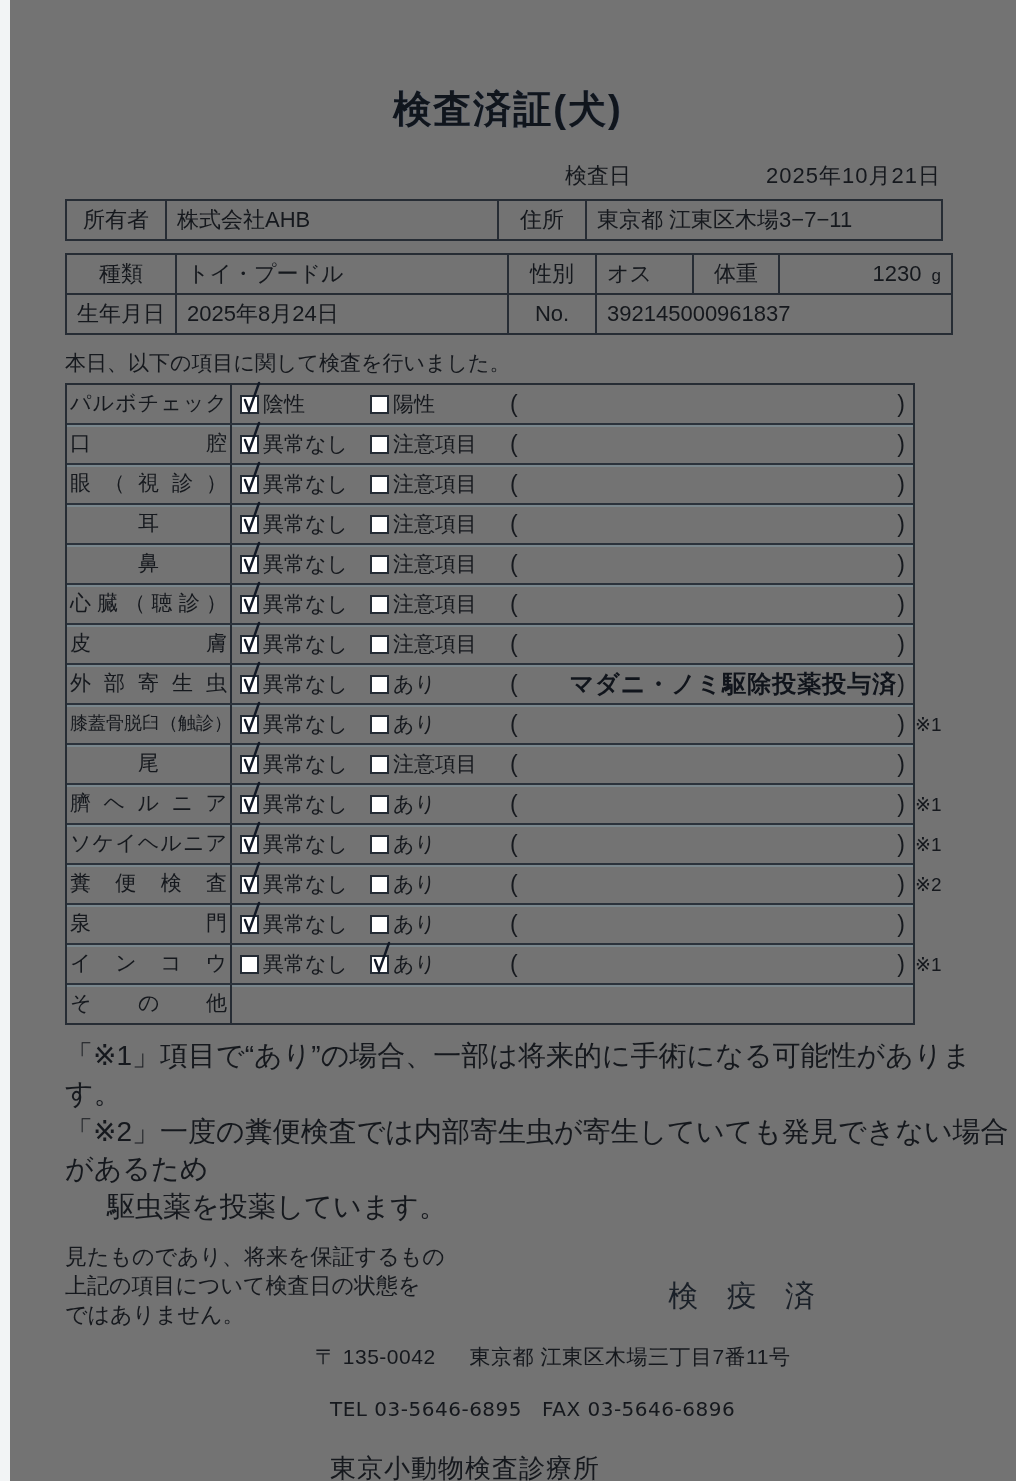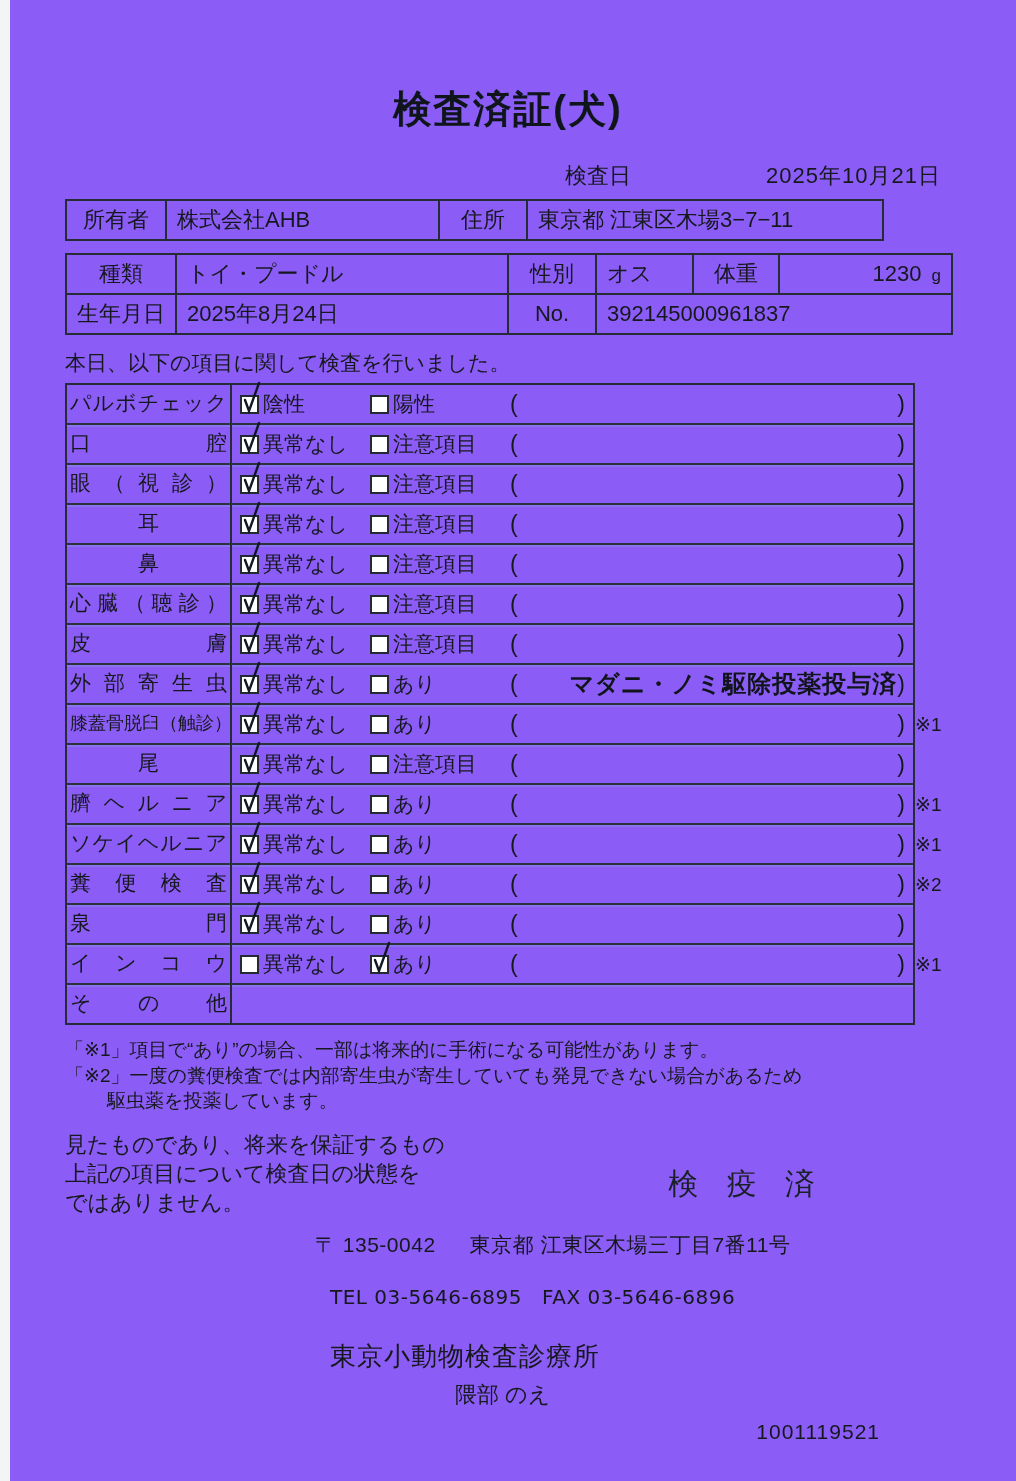--- a/index.html
+++ b/index.html
@@ -1,17 +1,17 @@
 <!DOCTYPE html>
 <html><head>
 <meta charset="utf-8">
 <style>
   html,body{margin:0;padding:0;background:#e8e8e8;}
   .page{
-    width:1016px;height:1481px;background:#8b5cf6;position:relative;
+    width:1016px;height:1481px;background:#737373;position:relative;
     font-family:"Liberation Sans","DejaVu Sans",sans-serif;color:#15181d;
     box-sizing:border-box;overflow:hidden;
   }
   .page::before{content:"";position:absolute;left:0;top:0;bottom:0;width:10px;background:#f2f4f5;}
 
   .title{
     text-align:center;padding-top:84px;font-size:38px;font-weight:700;
     letter-spacing:2px;color:#10151c;text-shadow:0.5px 0 0 rgba(30,60,120,.35);
   }
 
@@ -70,21 +70,21 @@
   .pc{margin-left:auto;margin-right:8px;}
   .remark{
     flex:1;text-align:right;font-size:24px;font-weight:700;letter-spacing:1px;
     white-space:nowrap;color:#10141b;
   }
   .fnote{
     position:absolute;right:-40px;top:50%;transform:translateY(-50%);
     font-size:19px;width:38px;color:#15181d;
   }
 
-  .notes{margin:12px 0 0 65px;font-size:19px;line-height:1.35;}
+  .notes{margin:12px 0 0 65px;font-size:28px;line-height:1.35;}
   .notes .n2b{padding-left:42px;}
 
   .bottom{
     margin:16px 0 0 65px;width:876px;display:flex;align-items:center;position:relative;
   }
   .disclaimer{font-size:22px;line-height:1.32;}
   .stamp{
     position:absolute;right:116px;top:34px;font-size:30px;letter-spacing:10px;
     color:#1a2028;white-space:nowrap;
   }
@@ -106,21 +106,21 @@
 
   <div class="daterow">
     <span class="dlabel">検査日</span>
     <span class="dvalue">2025年10月21日</span>
   </div>
 
   <table class="box owner-tbl">
     <tbody>
         <tr>
       <td class="hd" style="width:100px">所有者</td>
-      <td class="val" style="width:273px">株式会社AHB</td>
+      <td class="val" style="width:332px">株式会社AHB</td>
       <td class="hd" style="width:88px">住所</td>
       <td class="val" style="width:356px">東京都 江東区木場3−7−11</td>
     </tr>
   </tbody>
     </table>
 
   <table class="box info-tbl">
     <tbody>
         <tr>
       <td class="hd" style="width:100px">種類</td>

